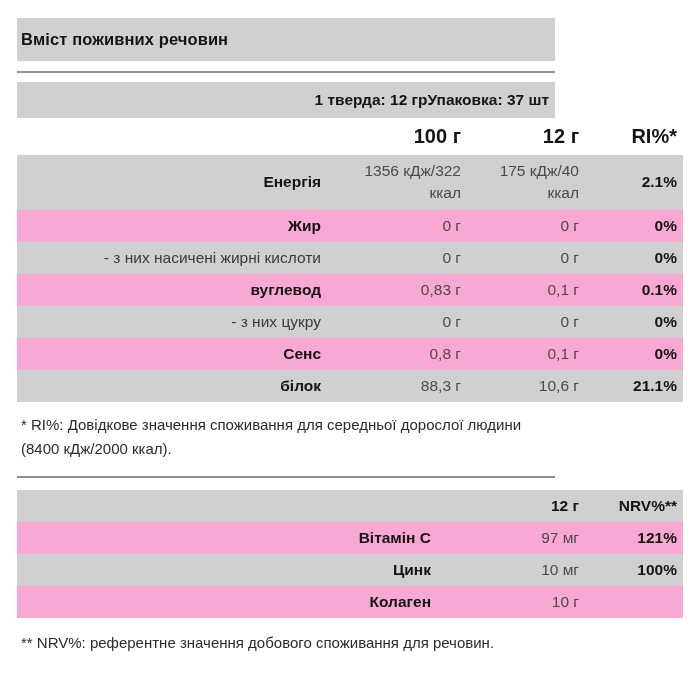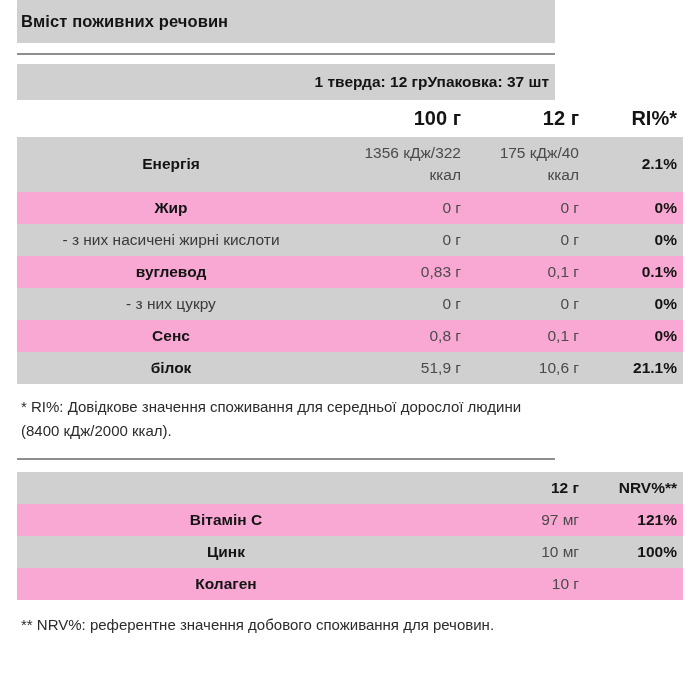--- a/index.html
+++ b/index.html
@@ -12,21 +12,21 @@
     height: 700px;
     font-family: "Liberation Sans", sans-serif;
     color: #1a1a1a;
     overflow: hidden;
   }
   .page {
     position: relative;
     width: 572px;
     height: 700px;
     box-sizing: border-box;
-    padding: 0 17px;
+    padding: 18px 17px;
   }
   .nf-table {
     width: 666px;
     border-collapse: collapse;
     table-layout: fixed;
     font-size: 15.5px;
   }
   .nf-table col.c-name  { width: 310px; }
   .nf-table col.c-v100  { width: 140px; }
   .nf-table col.c-v12   { width: 118px; }
@@ -71,21 +71,21 @@
   .colhead td.nm { text-align: left; }
 
   .nf-table tr.shaded td, .nf-table2 tr.shaded td { background: #d0d0d0; }
   .nf-table tr.plain td,  .nf-table2 tr.plain td  { background: #f9a8d4; }
 
   .nf-table td, .nf-table2 td {
     padding: 7px 6px 7px 4px;
     vertical-align: middle;
   }
   td.nm {
-    text-align: center;
+    text-align: right;
     font-weight: bold;
     color: #141414;
   }
   td.nm.sub {
     font-weight: normal;
     color: #3a3a3a;
   }
   td.val {
     text-align: right;
     color: #4a4a4a;
@@ -180,21 +180,21 @@
 
       <tr class="plain">
         <td class="nm">Сенс</td>
         <td class="val">0,8 г</td>
         <td class="val">0,1 г</td>
         <td class="pct">0%</td>
       </tr>
 
       <tr class="shaded">
         <td class="nm">білок</td>
-        <td class="val">51,9 г</td>
+        <td class="val">88,3 г</td>
         <td class="val">10,6 г</td>
         <td class="pct">21.1%</td>
       </tr>
     </tbody>
   </table>
 
   <div class="note">* RI%: Довідкове значення споживання для середньої дорослої людини (8400 кДж/2000 ккал).</div>
 
   <div class="gap-rule"></div>
 

